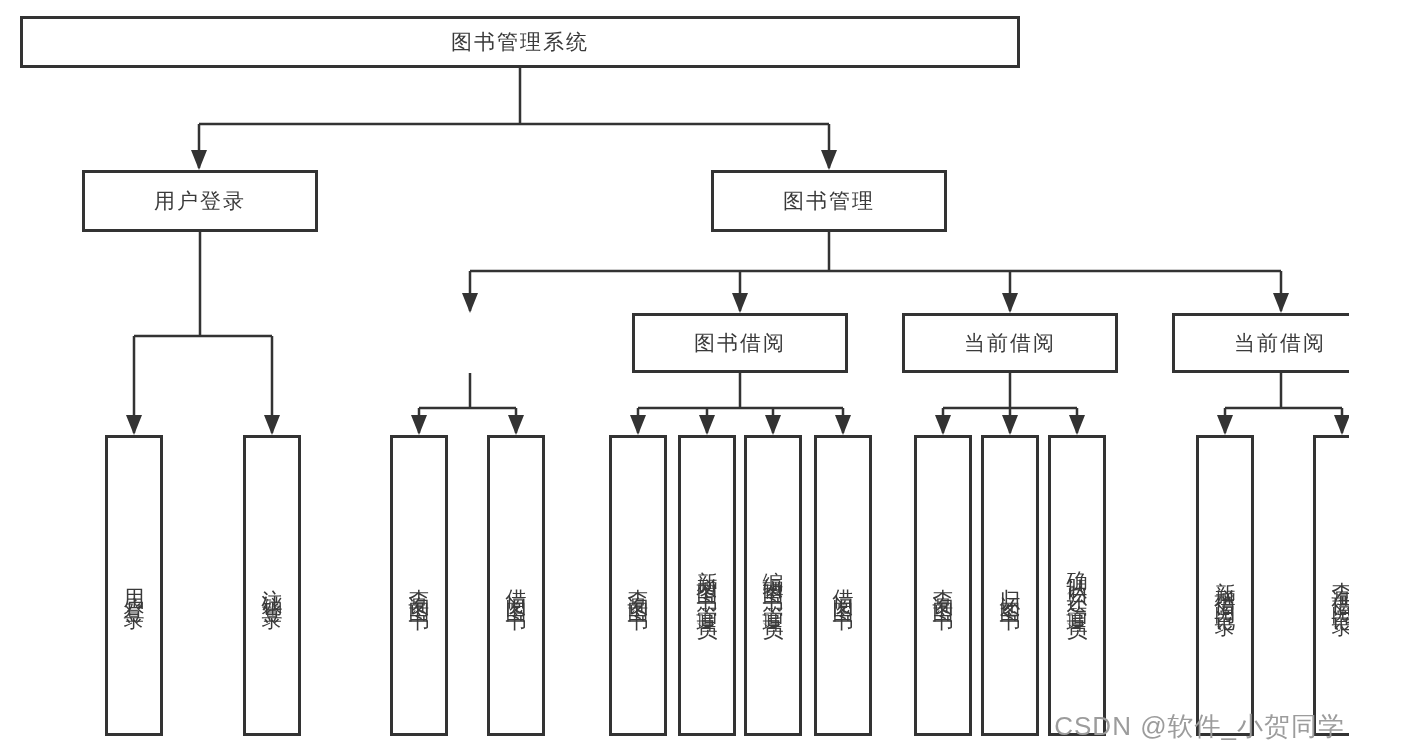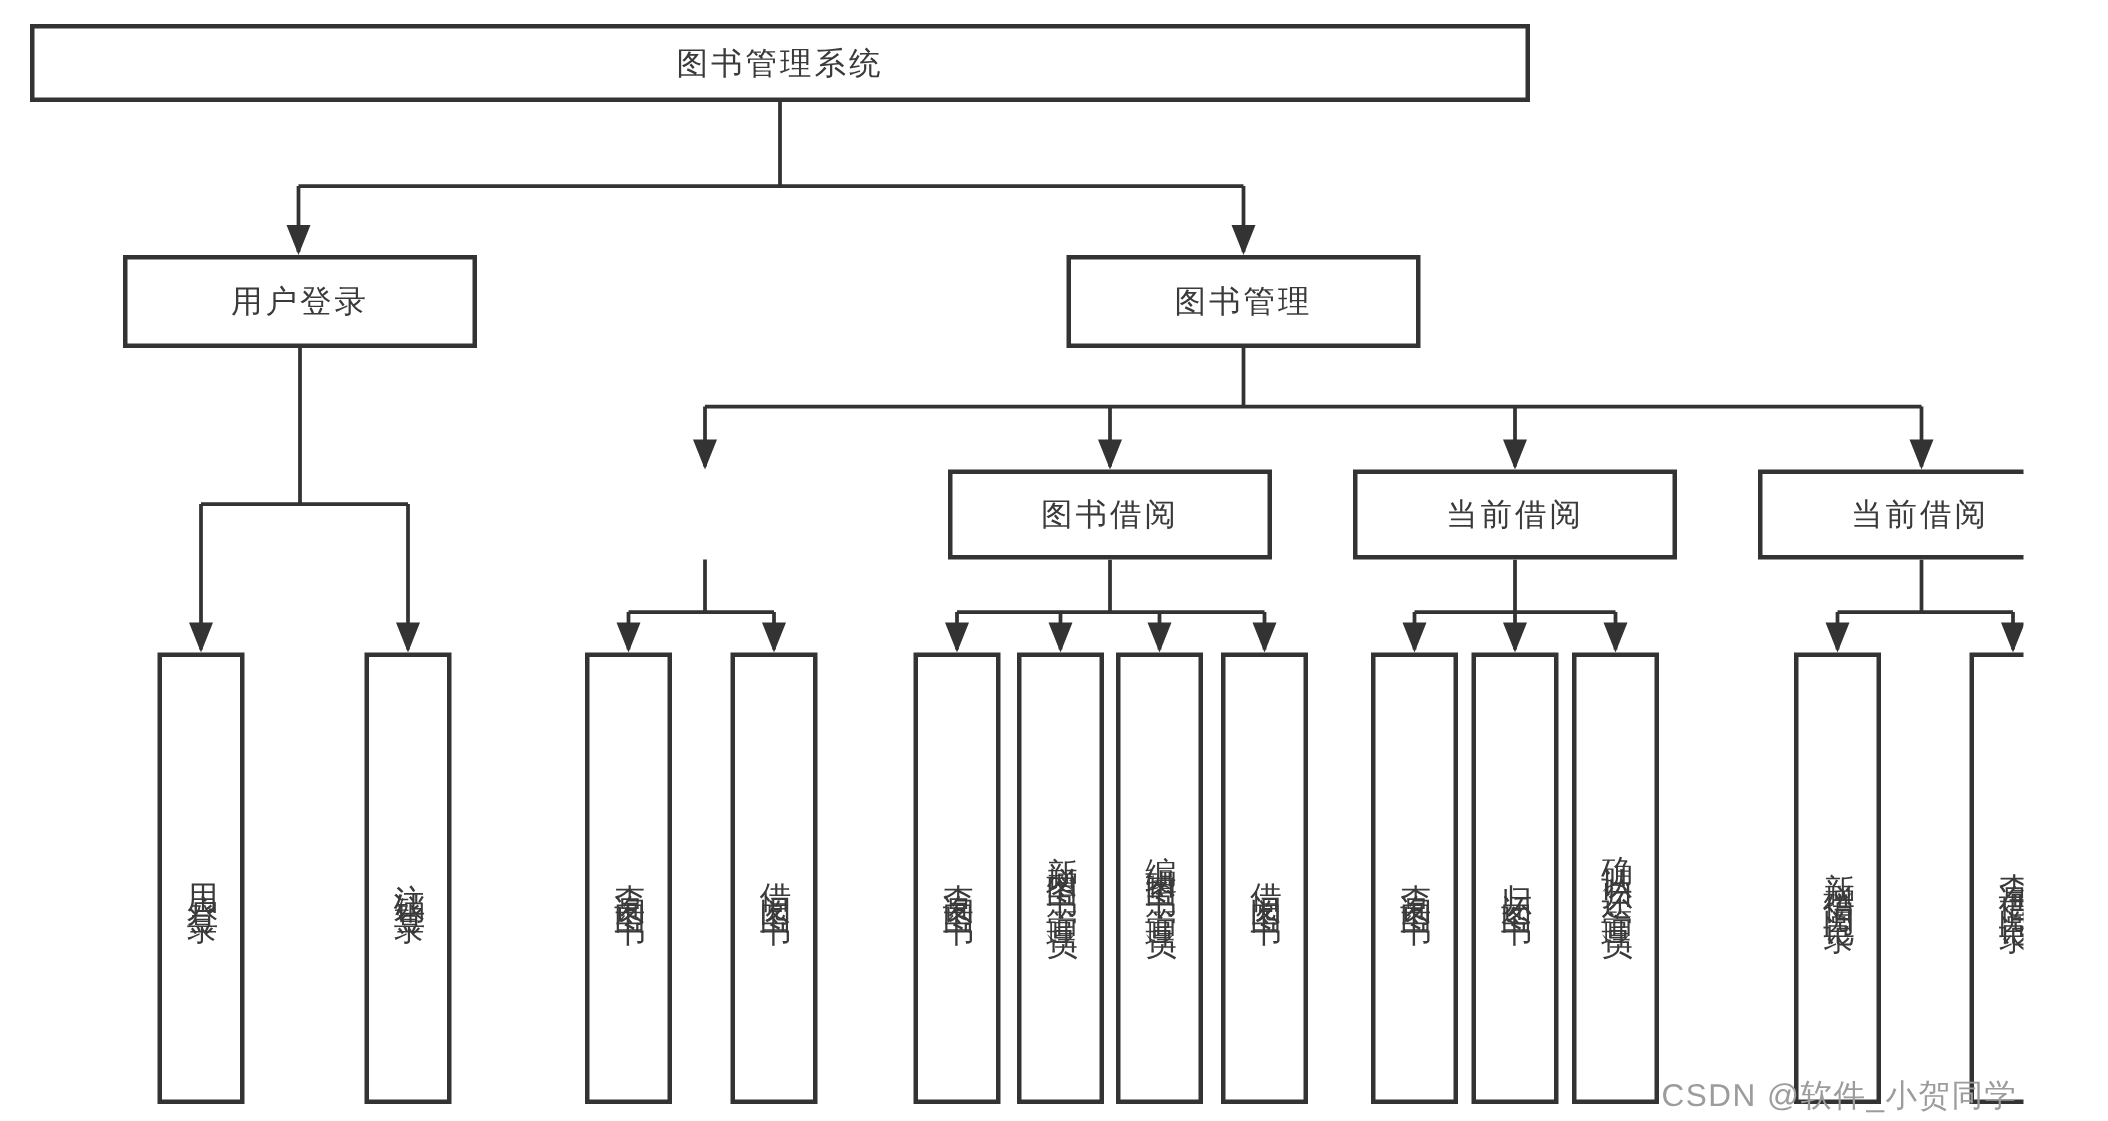--- a/index.html
+++ b/index.html
@@ -17,21 +17,21 @@
     position:absolute;top:435px;width:58px;height:301px;box-sizing:border-box;
     background:#ffffff;border:3px solid #333333;
     display:flex;align-items:center;justify-content:center;
   }
   .leaf span{
     writing-mode:vertical-rl;text-orientation:mixed;
     font-size:21px;line-height:1.15;color:#3a3a3a;letter-spacing:7px;
   }
   .watermark{
     position:absolute;right:4px;bottom:3px;z-index:5;
-    font-size:21px;color:#9c9c9c;letter-spacing:1px;white-space:nowrap;
+    font-size:26px;color:#9c9c9c;letter-spacing:1px;white-space:nowrap;
   }
 </style>
 </head>
 <body>
 
 <div class="canvas">
 
   <svg class="wires" viewBox="0 0 1405 747" xmlns="http://www.w3.org/2000/svg">
     <path d="M520,68V124 M199,124H829 M199,124V168 M829,124V168
          M200,232V336 M134,336H272 M134,336V433 M272,336V433

